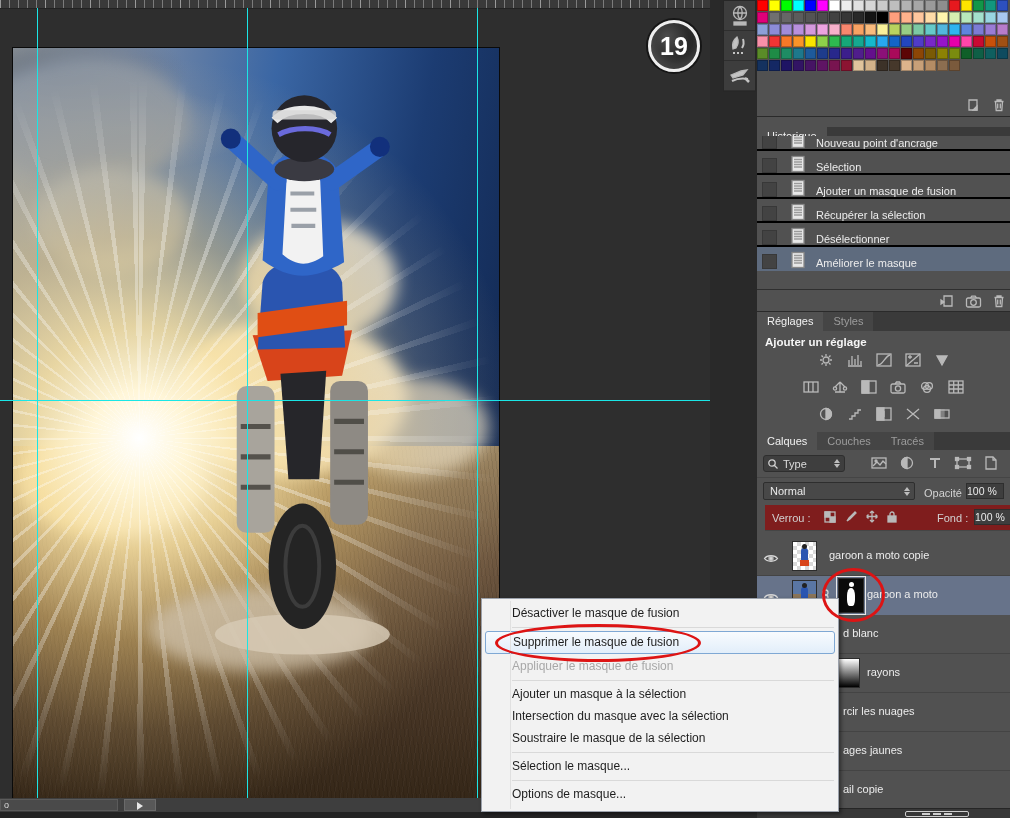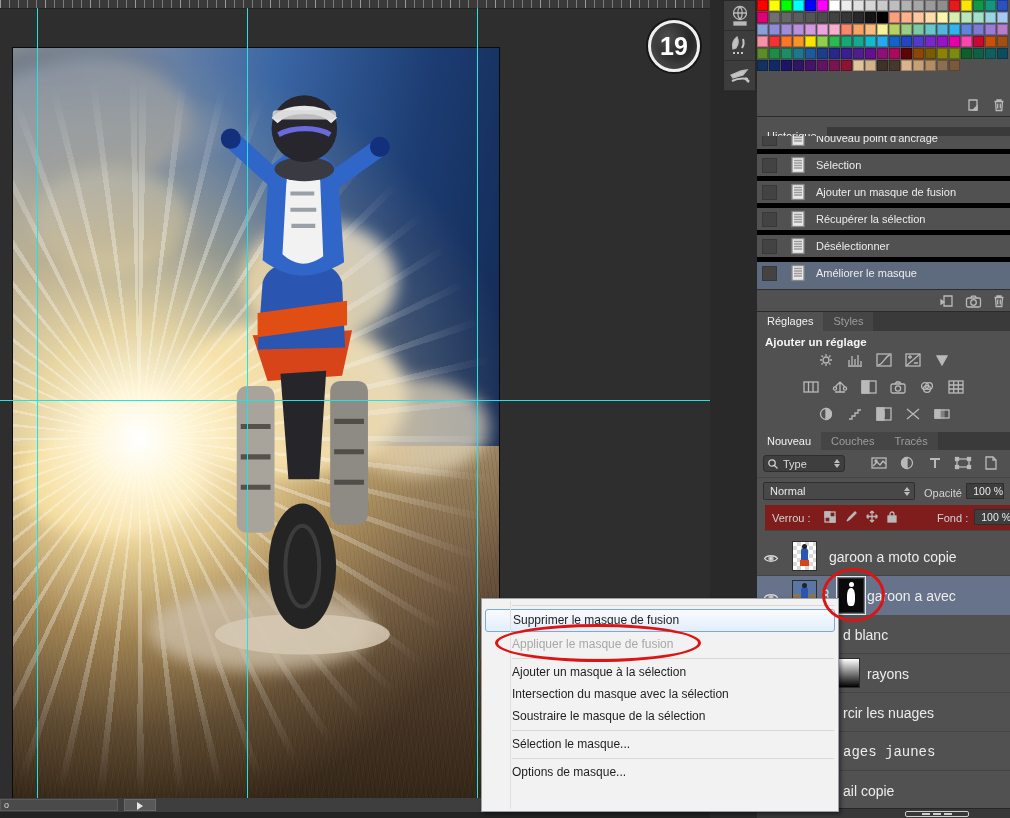--- a/index.html
+++ b/index.html
@@ -60,21 +60,21 @@
   .sw-row{display:flex;height:11px;margin-bottom:1px}
   .sw-cell{width:11px;height:11px;margin-right:1px;box-shadow:inset 0 0 0 1px rgba(0,0,0,.25)}
   #swatch-footer{position:absolute;left:0;top:73px;width:253px;height:44px;border-bottom:1px solid #2a2a2a;box-sizing:border-box}
   .foot-icons{position:absolute;right:4px;bottom:4px;display:flex;gap:10px;align-items:center}
 
   .tabbar{position:absolute;left:0;width:253px;height:19px;background:#3a3a3a;display:flex}
   .ptab{height:19px;line-height:19px;padding:0 10px;font-size:11px;background:#515151;color:#f2f2f2;white-space:nowrap}
   .ptab.inactive{background:#454545;color:#9c9c9c}
 
   #history-list{position:absolute;left:0;top:136px;width:253px;height:153px;overflow:hidden}
-  .hist-row{height:22px;display:flex;align-items:center;border-bottom:5px solid #000000;background:#515151}
+  .hist-row{height:22px;display:flex;align-items:flex-end;border-bottom:2px solid #000000;background:#515151}
   .hist-row.selected{background:#5e6b7e;border-bottom-color:#5e6b7e}
   .hist-well{width:13px;height:13px;background:#434343;border:1px solid #383838;margin-left:5px;flex:none}
   .hist-ico{margin-left:13px;flex:none;display:flex}
   .hist-label{margin-left:10px;font-size:11px;color:#ececec;white-space:nowrap}
   #history-footer{position:absolute;left:0;top:289px;width:253px;height:23px;background:#515151;border-top:1px solid #2f2f2f;border-bottom:1px solid #2a2a2a;box-sizing:border-box}
 
   #adj-title{position:absolute;left:8px;top:336px;font-size:11.5px;font-weight:bold;color:#f5f5f5}
   .adj-row{position:absolute;left:0;width:253px;display:flex;justify-content:center;gap:7px}
   .adj-ico{width:22px;height:16px;display:flex;align-items:center;justify-content:center}
 
@@ -85,42 +85,42 @@
   .stepper{margin-left:auto;margin-right:4px;display:flex;flex-direction:column;gap:1px}
   .stepper i{width:0;height:0;border-left:3px solid transparent;border-right:3px solid transparent}
   .stepper .up{border-bottom:4px solid #bdbdbd}.stepper .dn{border-top:4px solid #bdbdbd}
   #filter-icons{position:absolute;left:112px;top:5px;display:flex;gap:8px}
   .fico{width:20px;height:16px;display:flex;align-items:center;justify-content:center}
 
   #blend-row{position:absolute;left:0;top:478px;width:253px;height:27px;background:#515151}
   #blend-box{position:absolute;left:6px;top:4px;width:152px;height:18px;background:#484848;border:1px solid #2e2e2e;border-radius:2px;
     box-sizing:border-box;display:flex;align-items:center;font-size:11px;color:#eaeaea;padding-left:6px}
   .val-box{position:absolute;width:38px;height:16px;background:#3e3e3e;border:1px solid #2e2e2e;box-sizing:border-box;
-    font-size:10.5px;color:#eaeaea;text-align:right;line-height:14px}
+    font-size:10.5px;color:#eaeaea;text-align:left;line-height:14px}
   .mini-label{position:absolute;font-size:11px;color:#d2d2d2;white-space:nowrap}
 
   #lock-row{position:absolute;left:8px;top:505px;width:253px;height:26px;background:#7f1d1d;border-bottom:1px solid #454545;box-sizing:border-box}
   #lock-icons{position:absolute;left:58px;top:5px;display:flex;gap:7px}
 
   #layers-list{position:absolute;left:0;top:531px;width:253px;height:277px;overflow:hidden;background:#515151}
   .layer-row{position:relative;height:38px;border-bottom:1px solid #444;background:#515151}
   .layer-row.selected{background:#67738a;border-bottom-color:#67738a}
   .eye{position:absolute;left:6px;top:13px}
   .thumb{position:absolute;left:35px;top:4px;width:25px;height:30px;border:1px solid #2c2c2c;box-sizing:border-box}
   .thumb.checker{background:conic-gradient(#d9d9d9 25%,#fff 0 50%,#d9d9d9 0 75%,#fff 0) 0 0/8px 8px}
   .thumb.photo{background:linear-gradient(#5a76a4 0 48%,#8a7458 48% 100%)}
   .thumb .blob{position:absolute;left:8px;top:6px;width:7px;height:13px;background:#2a55b0;border-radius:3px 3px 0 0}
   .thumb .blob:before{content:"";position:absolute;left:1px;top:-4px;width:5px;height:5px;border-radius:50%;background:#222}
   .thumb .blob:after{content:"";position:absolute;left:-1px;bottom:-5px;width:9px;height:6px;background:#d8441a}
   .mask-thumb{position:absolute;left:81px;top:2px;width:24px;height:33px;background:#0a0a0a;border:1px solid #2c2c2c;
     outline:1px solid #e8e8e8;outline-offset:1px}
   .mask-thumb:before{content:"";position:absolute;left:8px;top:9px;width:8px;height:18px;background:#fff;border-radius:45% 45% 35% 35%}
   .mask-thumb:after{content:"";position:absolute;left:10px;top:3px;width:5px;height:5px;border-radius:50%;background:#fff}
   .thumb.gradient{left:81px;width:22px;background:linear-gradient(#ffffff,#000000)}
-  .layer-label{position:absolute;top:12px;font-size:14px;color:#ececec;white-space:nowrap}
+  .layer-label{position:absolute;top:12px;font-size:11px;color:#ececec;white-space:nowrap}
   #layers-bottom{position:absolute;left:0;top:808px;width:253px;height:10px;background:#383838;border-top:1px solid #262626;box-sizing:border-box}
   #panel-grip{position:absolute;left:148px;top:2px;width:64px;height:6px;border:1px solid #cfcfcf;border-radius:2px;box-sizing:border-box;
     display:flex;align-items:center;justify-content:center;gap:3px}
   #panel-grip i{width:8px;height:2px;background:#cfcfcf}
 
   
   #context-menu{position:absolute;left:481px;top:598px;width:358px;height:214px;background:#f2f2f2;
     border:1px solid #9ba1ab;box-sizing:border-box;box-shadow:2px 2px 4px rgba(0,0,0,.45);z-index:50;padding-top:3px}
   #context-menu:before{content:"";position:absolute;left:28px;top:2px;bottom:2px;width:1px;background:#e0e0e0}
   .mi{height:22px;line-height:22px;padding-left:30px;font-size:12px;color:#1e1e1e;white-space:nowrap}
@@ -576,21 +576,21 @@
         <span class="adj-ico">
           <svg width="18" height="14" viewBox="0 0 18 14" fill="none" stroke="#b9b9b9" stroke-width="1.3" xmlns="http://www.w3.org/2000/svg">
             <rect x="2" y="3" width="14" height="8"></rect>
             <path d="M2 3h5v8H2Z" fill="#b9b9b9"></path>
             <path d="M7 3h4v8H7Z" fill="#b9b9b9" opacity=".45"></path>
           </svg>
         </span>
       </div>
 
     <div class="tabbar" style="top:432px;height:18px">
-      <div class="ptab" style="height:18px;line-height:18px">Nouveau</div>
+      <div class="ptab" style="height:18px;line-height:18px">Calques</div>
       <div class="ptab inactive" style="height:18px;line-height:18px">Couches</div>
       <div class="ptab inactive" style="height:18px;line-height:18px">Tracés</div>
     </div>
 
     <div id="filter-row">
       <div id="search-box">
         <span id="magnifier" style="margin-left:3px;display:flex">
             <svg width="12" height="12" viewBox="0 0 12 12" fill="none" stroke="#b9b9b9" stroke-width="1.3" xmlns="http://www.w3.org/2000/svg">
               <circle cx="5" cy="5" r="3.2" stroke="#cfcfcf"></circle>
               <path d="M7.5 7.5l3 3" stroke="#cfcfcf"></path>
@@ -701,49 +701,50 @@
           <div class="thumb photo">
             <div class="blob"></div>
           </div>
           <span style="position: absolute; left: 64px; top: 13px; display: flex;">
             <svg width="9" height="12" viewBox="0 0 9 12" fill="none" stroke="#b9b9b9" stroke-width="1.3" xmlns="http://www.w3.org/2000/svg">
               <circle cx="4.5" cy="3.5" r="2.5" stroke="#d0d0d0"></circle>
               <circle cx="4.5" cy="8.5" r="2.5" stroke="#d0d0d0"></circle>
             </svg>
           </span>
           <div class="mask-thumb"></div>
-          <span class="layer-label" style="left: 110px;">garoon a avec</span>
+          <span class="layer-label" style="left: 110px;">garoon a moto</span>
         </div>
         <div class="layer-row">
           <span class="layer-label" style="left: 86px;">d blanc</span>
         </div>
         <div class="layer-row">
           <div class="thumb gradient"></div>
           <span class="layer-label" style="left: 110px;">rayons</span>
         </div>
         <div class="layer-row">
           <span class="layer-label" style="left: 86px;">rcir les nuages</span>
         </div>
         <div class="layer-row">
-          <span class="layer-label" style="left: 86px; font-family: Liberation Mono, monospace;">ages jaunes</span>
+          <span class="layer-label" style="left: 86px;">ages jaunes</span>
         </div>
         <div class="layer-row">
           <span class="layer-label" style="left: 86px;">ail copie</span>
         </div>
       </div>
     <div id="layers-bottom">
       <div id="panel-grip">
           <i></i>
           <i></i>
           <i></i>
         </div>
     </div>
   </div>
 
   <div id="context-menu">
+      <div class="mi">Désactiver le masque de fusion</div>
       <div class="msep"></div>
       <div class="mi highlighted">Supprimer le masque de fusion</div>
       <div class="mi disabled">Appliquer le masque de fusion</div>
       <div class="msep"></div>
       <div class="mi">Ajouter un masque à la sélection</div>
       <div class="mi">Intersection du masque avec la sélection</div>
       <div class="mi">Soustraire le masque de la sélection</div>
       <div class="msep"></div>
       <div class="mi">Sélection le masque...</div>
       <div class="msep"></div>

